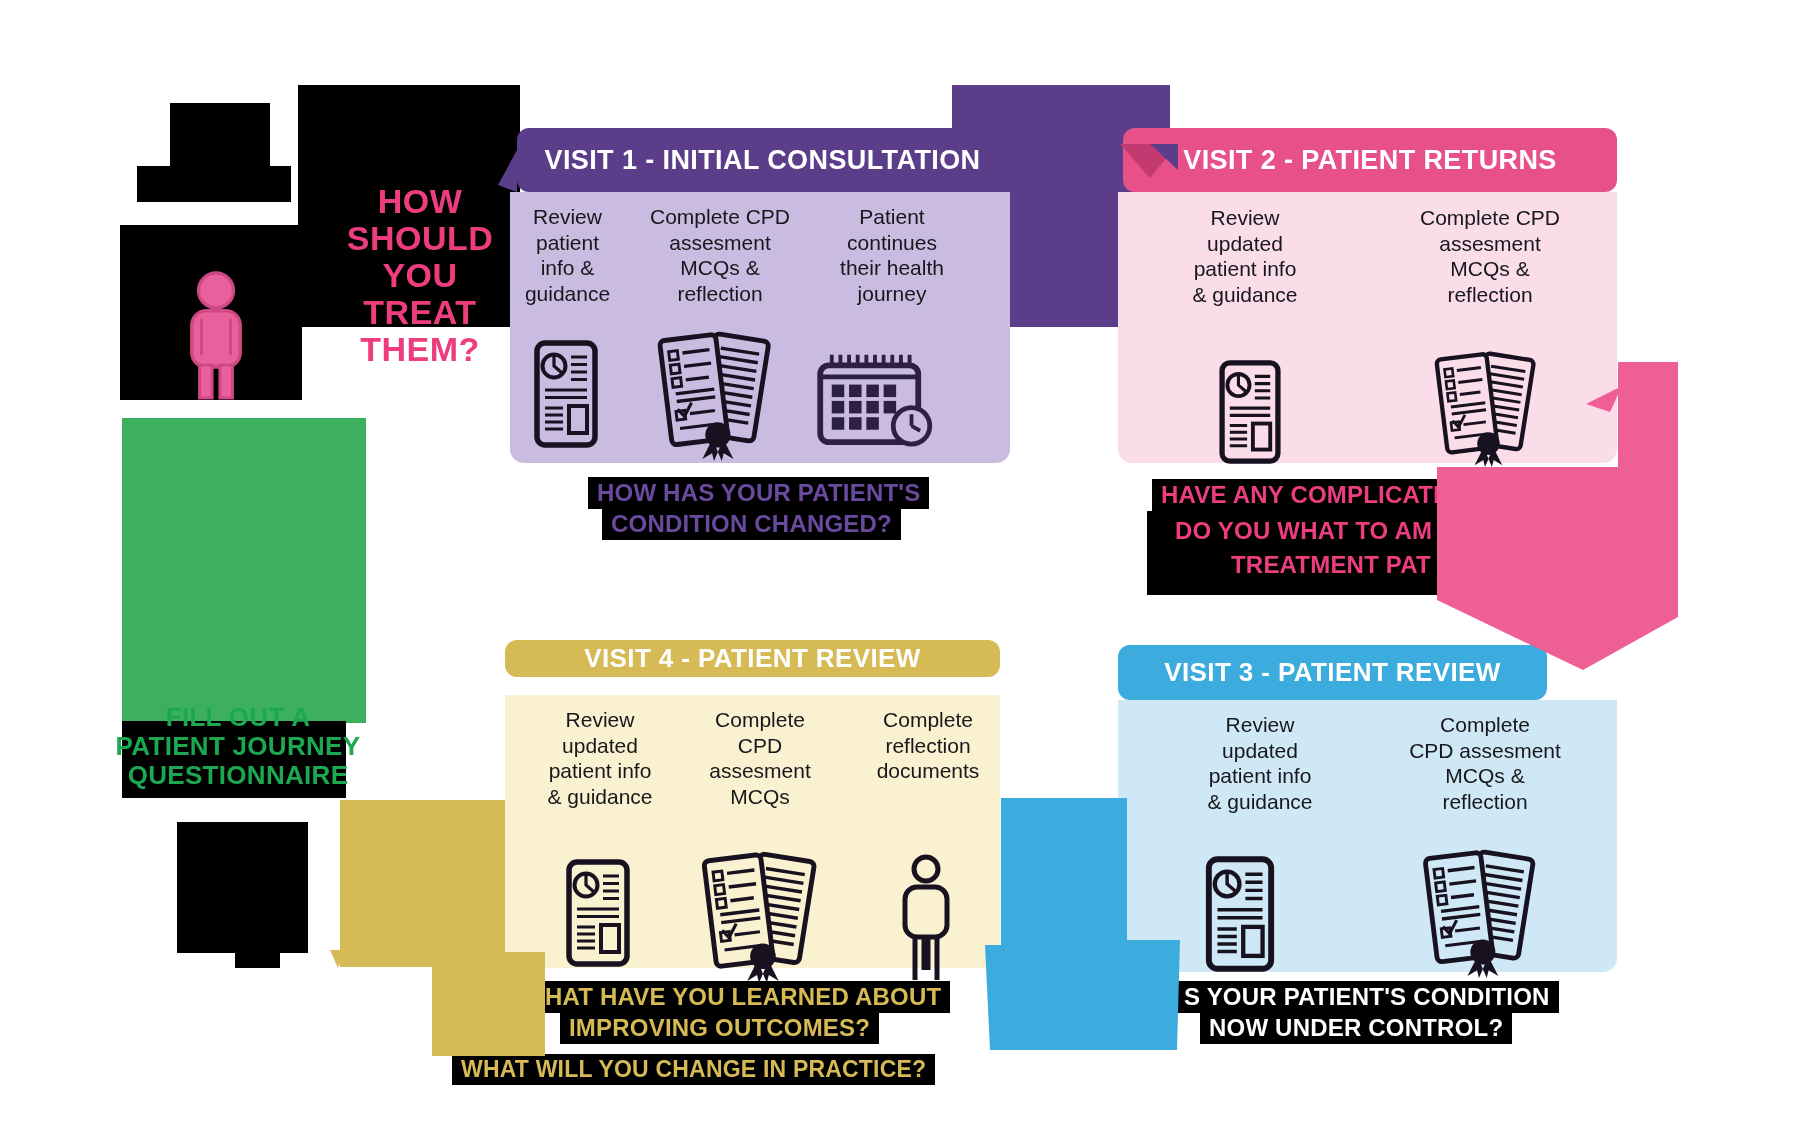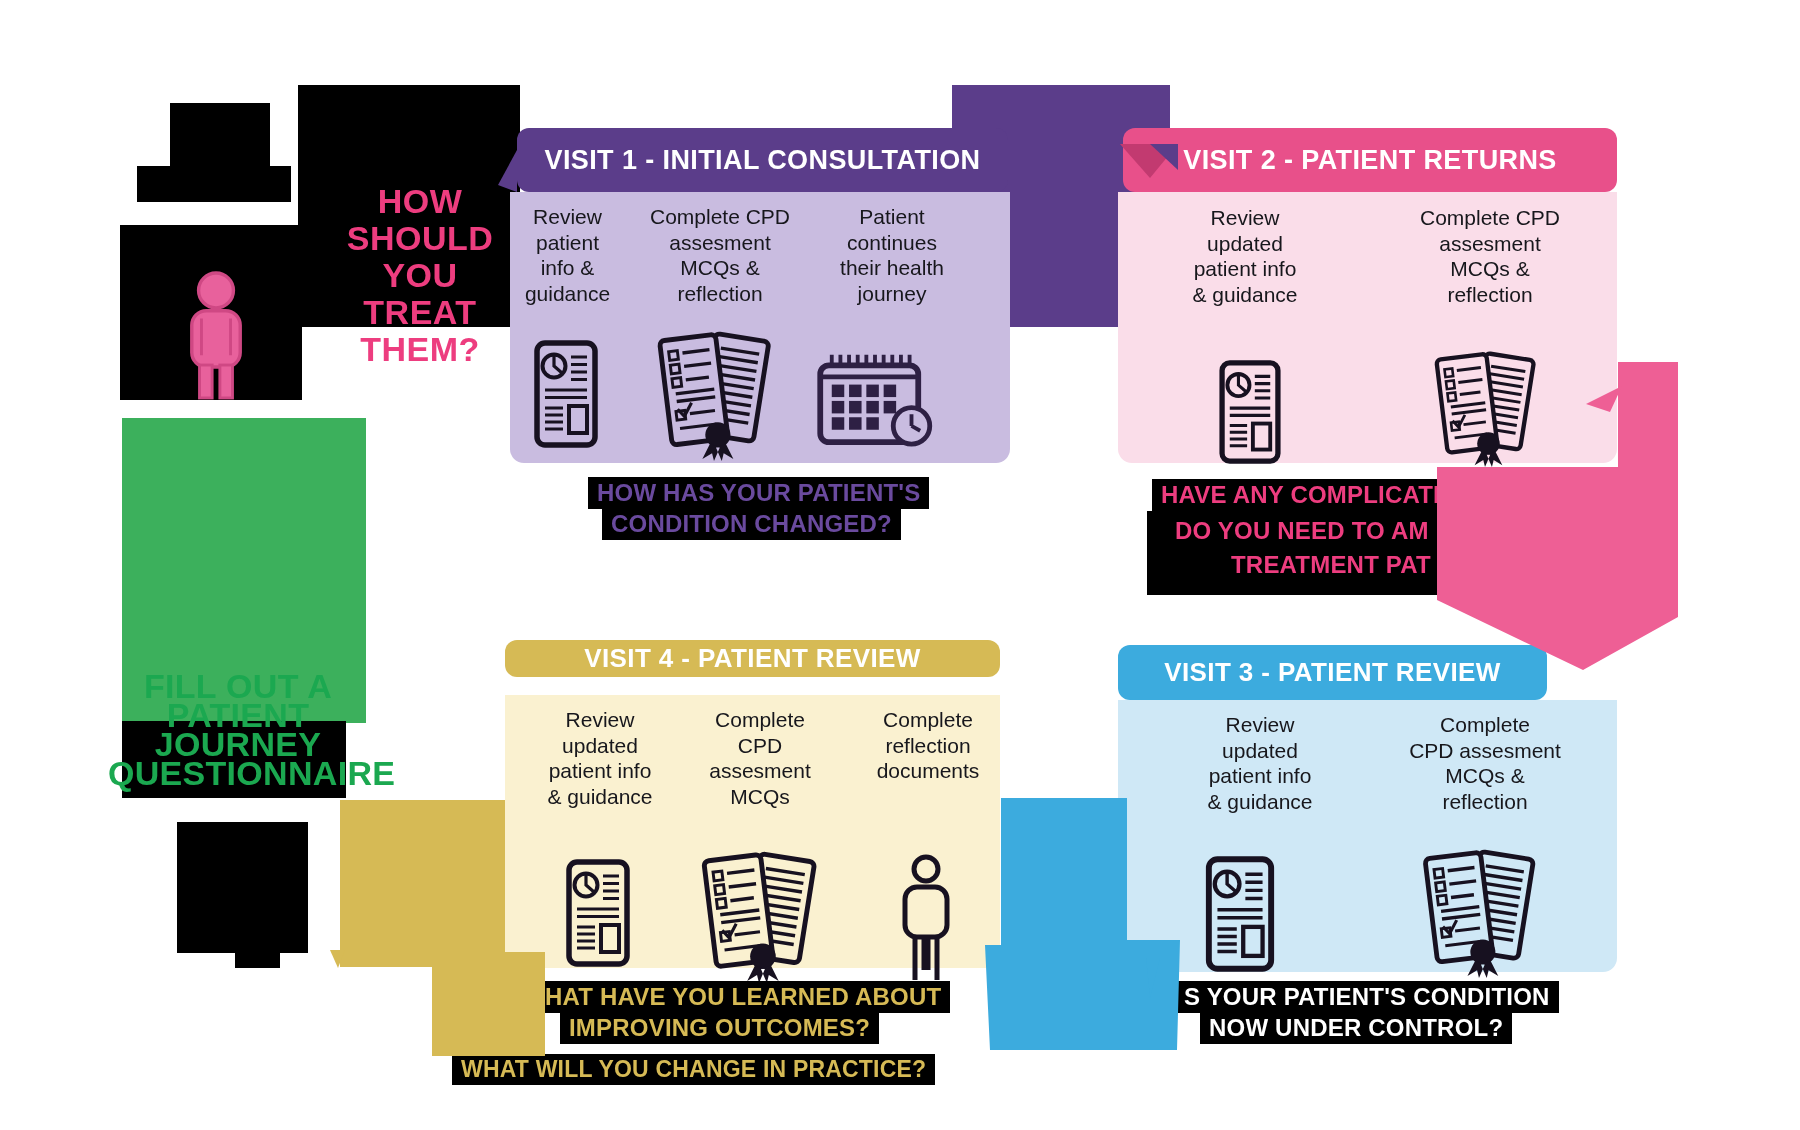--- a/index.html
+++ b/index.html
@@ -10,22 +10,22 @@
   .panel-head{position:absolute;display:flex;align-items:center;justify-content:center;
               color:#fff;font-weight:800;font-size:27px;letter-spacing:.4px;border-radius:12px;}
   .panel-body{position:absolute;border-radius:0 0 14px 14px;}
   .coltext{position:absolute;text-align:center;font-size:21px;line-height:25.5px;color:#17171c;}
   .icon{position:absolute;}
   .q{position:absolute;background:#000;white-space:nowrap;font-weight:800;font-size:24px;
      line-height:1.18;padding:2px 9px;letter-spacing:.2px;}
   .qpurple{color:#6a4a9e;text-align:right;} .qpink{color:#ed3d7f;margin-left:12px;} .qblue{color:#ffffff;} .qgold{color:#d6ba55;}
   .treat{position:absolute;left:330px;top:183px;width:180px;text-align:center;color:#ed3d7f;
          font-weight:800;font-size:34px;line-height:37px;letter-spacing:.5px;}
-  .greens{position:absolute;left:108px;top:672px;width:260px;text-align:center;color:#1ba850;
-          font-weight:800;font-size:34px;line-height:29px;letter-spacing:.3px;}
+  .greens{position:absolute;left:108px;top:703px;width:260px;text-align:center;color:#1ba850;
+          font-weight:800;font-size:26px;line-height:29px;letter-spacing:.3px;}
   svg.layer{position:absolute;left:0;top:0;pointer-events:none;}
 </style>
 </head>
 <body>
 
 <div class="canvas">
 
   <svg width="0" height="0" style="position:absolute" aria-hidden="true">
     <defs>
       <symbol id="ic-doc" viewBox="0 0 64 108">
@@ -226,21 +226,21 @@
     </svg>
   <svg class="icon" style="left:900px;top:854px;width:52px;height:130px">
       <use href="#ic-person"></use>
     </svg>
 
   <div class="q qpurple" style="left:588px;top:477px">HOW HAS YOUR PATIENT'S</div>
   <div class="q qpurple" style="left:602px;top:508px">CONDITION CHANGED?</div>
 
   <div class="q qpink" style="left:1140px;top:479px;padding-right:16px">HAVE ANY COMPLICATI</div>
   <div class="blk" style="left:1147px;top:511px;width:291px;height:84px"></div>
-  <div class="q qpink" style="left:1154px;top:515px">DO YOU NEED TO AM</div>
+  <div class="q qpink" style="left:1154px;top:515px">DO YOU WHAT TO AM</div>
   <div class="q qpink" style="left:1210px;top:549px">TREATMENT PAT</div>
 
   <div class="q qblue" style="left:1160px;top:981px;padding-left:24px">S YOUR PATIENT'S CONDITION</div>
   <div class="q qblue" style="left:1200px;top:1012px">NOW UNDER CONTROL?</div>
 
   <div class="q qgold" style="left:536px;top:981px">HAT HAVE YOU LEARNED ABOUT</div>
   <div class="q qgold" style="left:560px;top:1012px">IMPROVING OUTCOMES?</div>
   <div class="q qgold" style="left:452px;top:1054px;font-size:23px">WHAT WILL YOU CHANGE IN PRACTICE?</div>
 
   <svg class="layer" width="1800" height="1130">

